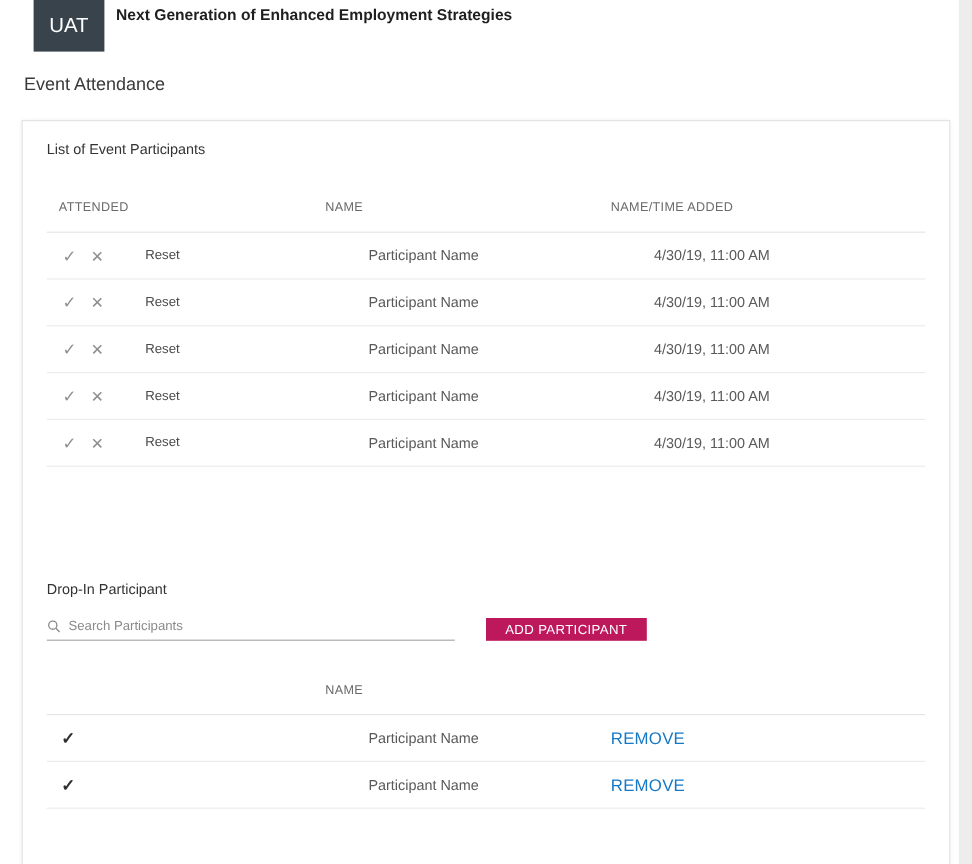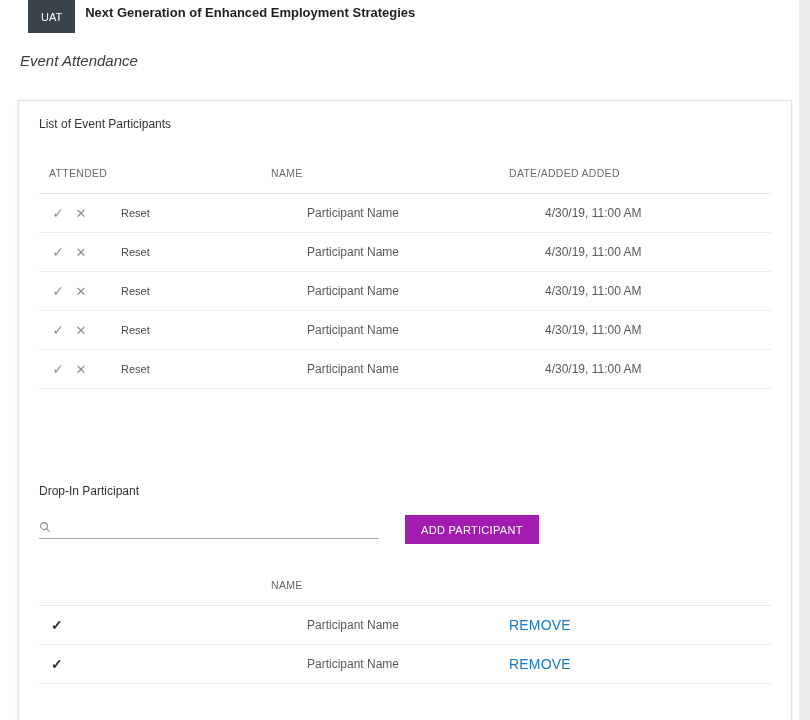--- a/index.html
+++ b/index.html
@@ -14,38 +14,37 @@
   
   .top-header {
     display: flex;
     align-items: flex-start;
     padding-left: 28px;
     padding-top: 0;
   }
   .uat-badge {
     background: #39434b;
     color: #ffffff;
-    font-size: 11px;
+    font-size: 17px;
     padding: 9px 13px 9px 13px;
-    height: 33px;
+    height: 43px;
     display: flex;
     align-items: center;
   }
   .app-title {
     font-size: 13px;
     font-weight: bold;
     color: #1f1f1f;
     margin-left: 10px;
     margin-top: 5px;
   }
   .page-title {
     font-size: 15px;
     color: #3a3a3a;
     margin: 19px 0 0 20px;
-    font-style: italic;
   }
 
   
   .card {
     position: absolute;
     left: 18px;
     right: 18px;
     top: 100px;
     bottom: -4px;
     background: #ffffff;
@@ -126,27 +125,27 @@
     font-family: "Liberation Sans", sans-serif;
     font-size: 11px;
     color: #444444;
     margin-left: 6px;
     width: 300px;
     background: transparent;
   }
   .search-input::placeholder { color: #8a8a8a; opacity: 1; }
   .add-btn {
     margin-left: 26px;
-    background: #a21caf;
+    background: #be185d;
     color: #ffffff;
     border: none;
     font-family: "Liberation Sans", sans-serif;
     font-size: 11px;
     letter-spacing: 0.3px;
-    height: 29px;
+    height: 19px;
     padding: 0 16px;
     cursor: pointer;
   }
   .dropin-table { margin-top: 21px; }
   .dropin-check {
     color: #2f2f2f;
     font-size: 14px;
     font-weight: bold;
     padding-left: 12px;
     cursor: pointer;
@@ -178,21 +177,21 @@
 <div class="page-title">Event Attendance</div>
 
 <div class="card">
 
   <div class="section-label first">List of Event Participants</div>
 
   <div class="attend-table">
     <div class="grid-row grid-header">
       <div class="col attended-cluster" style="padding-left:10px;">ATTENDED</div>
       <div class="col">NAME</div>
-      <div class="col">DATE/ADDED ADDED</div>
+      <div class="col">NAME/TIME ADDED</div>
     </div>
 
     <div class="grid-row">
       <div class="attended-cluster">
         <span class="check-icon">✓</span>
         <span class="x-icon">✕</span>
         <span class="reset-link">Reset</span>
       </div>
       <div class="cell-text">Participant Name</div>
       <div class="cell-text">4/30/19, 11:00 AM</div>
@@ -242,20 +241,21 @@
   <div class="section-label dropin-label">Drop-In Participant</div>
 
   <div class="search-row">
     <div class="search-box">
       <span style="display:flex;">
         <svg width="12" height="12" viewBox="0 0 12 12">
           <circle cx="5" cy="5" r="3.4" fill="none" stroke="#8a8a8a" stroke-width="1.1"></circle>
           <line x1="7.6" y1="7.6" x2="10.6" y2="10.6" stroke="#8a8a8a" stroke-width="1.1"></line>
         </svg>
       </span>
+      <input class="search-input" type="text" placeholder="Search Participants" style="">
     </div>
     <button class="add-btn">ADD PARTICIPANT</button>
   </div>
 
   <div class="dropin-table">
     <div class="grid-row grid-header">
       <div class="col"></div>
       <div class="col">NAME</div>
     </div>
 

